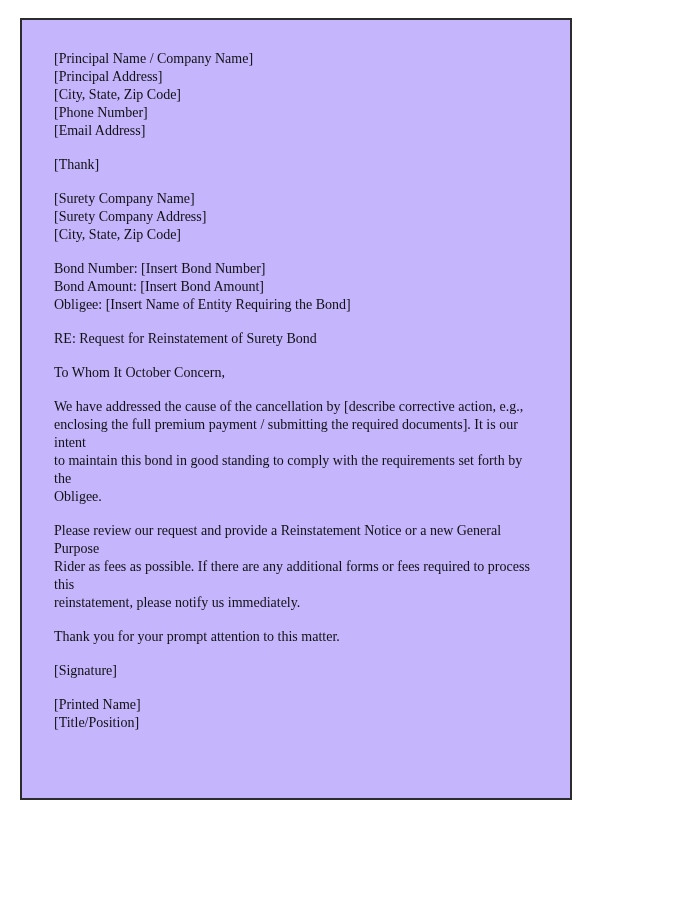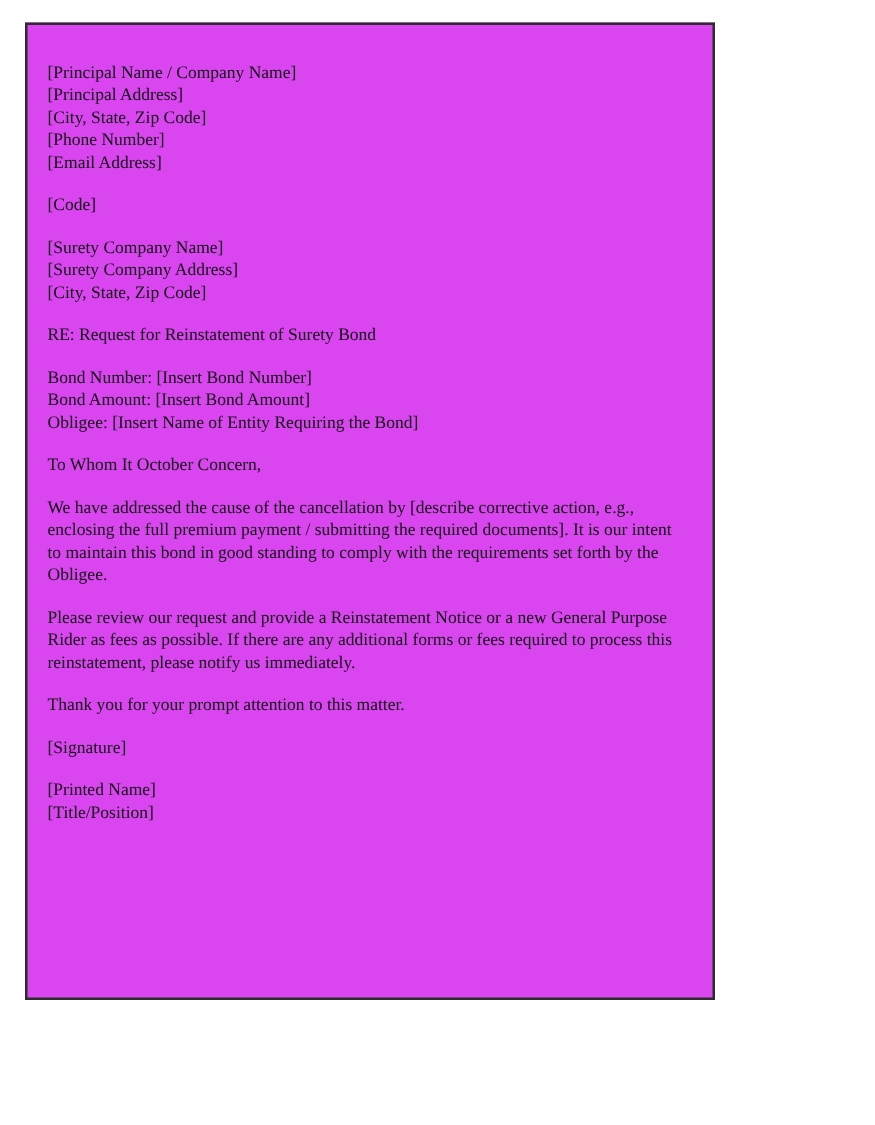--- a/index.html
+++ b/index.html
@@ -16,50 +16,50 @@
     color: #111111;
   }
   .letter-frame {
     position: absolute;
     left: 20px;
     top: 18px;
     width: 552px;
     height: 782px;
     box-sizing: border-box;
     border: 2px solid #2c2c2c;
-    padding: 30px 16px;
-    background: #d946ef;
+    padding: 30px 32px;
+    background: #c4b5fd;
   }
   .letter-frame p {
     margin: 0 0 16px 0;
     font-size: 14px;
     line-height: 18px;
     white-space: pre-line;
   }
   .letter-frame p:last-child {
     margin-bottom: 3px;
   }
 </style>
 </head>
 <body>
 
 <div class="letter-frame">
   <p>[Principal Name / Company Name]
 [Principal Address]
 [City, State, Zip Code]
 [Phone Number]
 [Email Address]</p>
-  <p>[Code]</p>
+  <p>[Thank]</p>
   <p>[Surety Company Name]
 [Surety Company Address]
 [City, State, Zip Code]</p>
-  <p>RE: Request for Reinstatement of Surety Bond</p>
   <p>Bond Number: [Insert Bond Number]
 Bond Amount: [Insert Bond Amount]
 Obligee: [Insert Name of Entity Requiring the Bond]</p>
+  <p>RE: Request for Reinstatement of Surety Bond</p>
   <p>To Whom It October Concern,</p>
   <p>We have addressed the cause of the cancellation by [describe corrective action, e.g.,
 enclosing the full premium payment / submitting the required documents]. It is our intent
 to maintain this bond in good standing to comply with the requirements set forth by the
 Obligee.</p>
   <p>Please review our request and provide a Reinstatement Notice or a new General Purpose
 Rider as fees as possible. If there are any additional forms or fees required to process this
 reinstatement, please notify us immediately.</p>
   <p>Thank you for your prompt attention to this matter.</p>
   <p>[Signature]</p>

